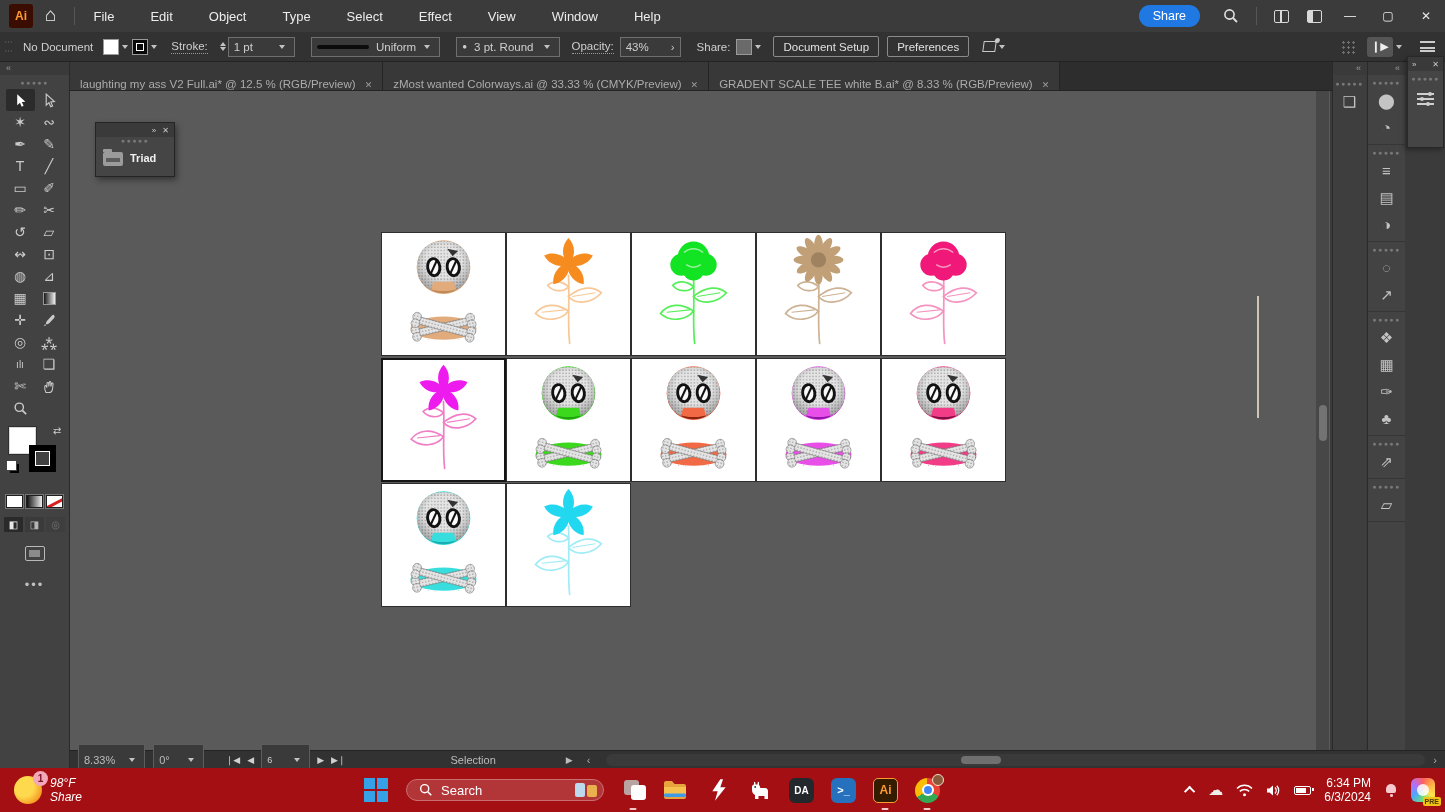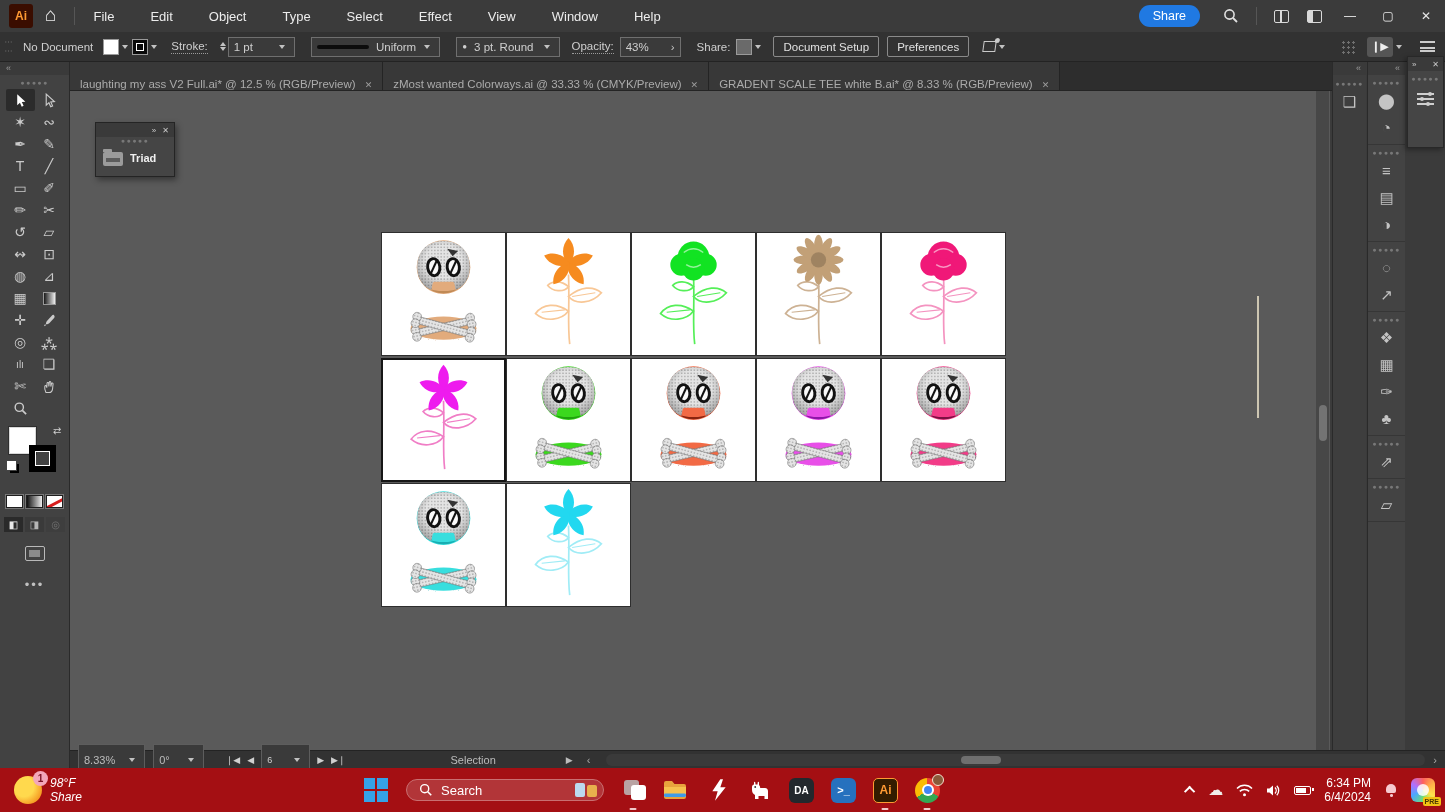--- a/index.html
+++ b/index.html
@@ -880,20 +880,20 @@
         <path d="M3.8,7.4 A6.6,6.6 0 0 1 13.2,7.4" fill="none" stroke="#fff" stroke-width="1.5"></path>
         <circle cx="8.5" cy="10.8" r="1.5" fill="#fff"></circle>
       </svg>
     <svg width="15" height="13" viewBox="0 0 15 13">
         <path d="M1,4.5 H3.5 L7,1.5 V11.5 L3.5,8.5 H1 Z" fill="#fff"></path>
         <path d="M9,3.5 A4.3,4.3 0 0 1 9,9.5 M10.8,1.8 A6.8,6.8 0 0 1 10.8,11.2" fill="none" stroke="#fff" stroke-width="1.3"></path>
       </svg>
     <span class="batt"></span>
     <div id="clock">
       <div>6:34 PM</div>
-      <div>6/4/2024</div>
+      <div>6/3/2024</div>
     </div>
     <span class="bell"></span>
     <div id="copilot">
         <span id="pre-badge">PRE</span>
       </div>
   </div>
 </div>
 
 </body></html>

